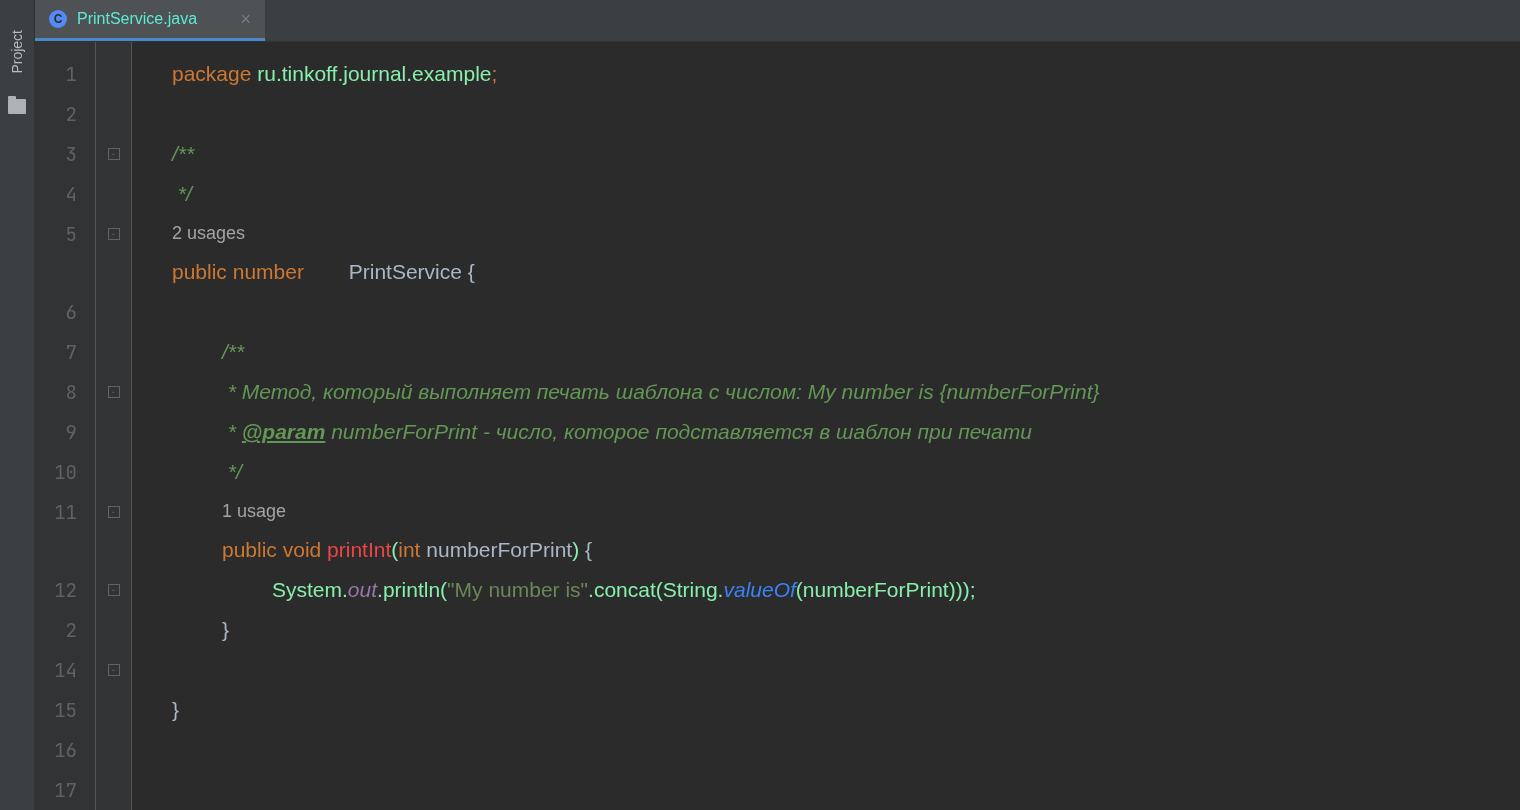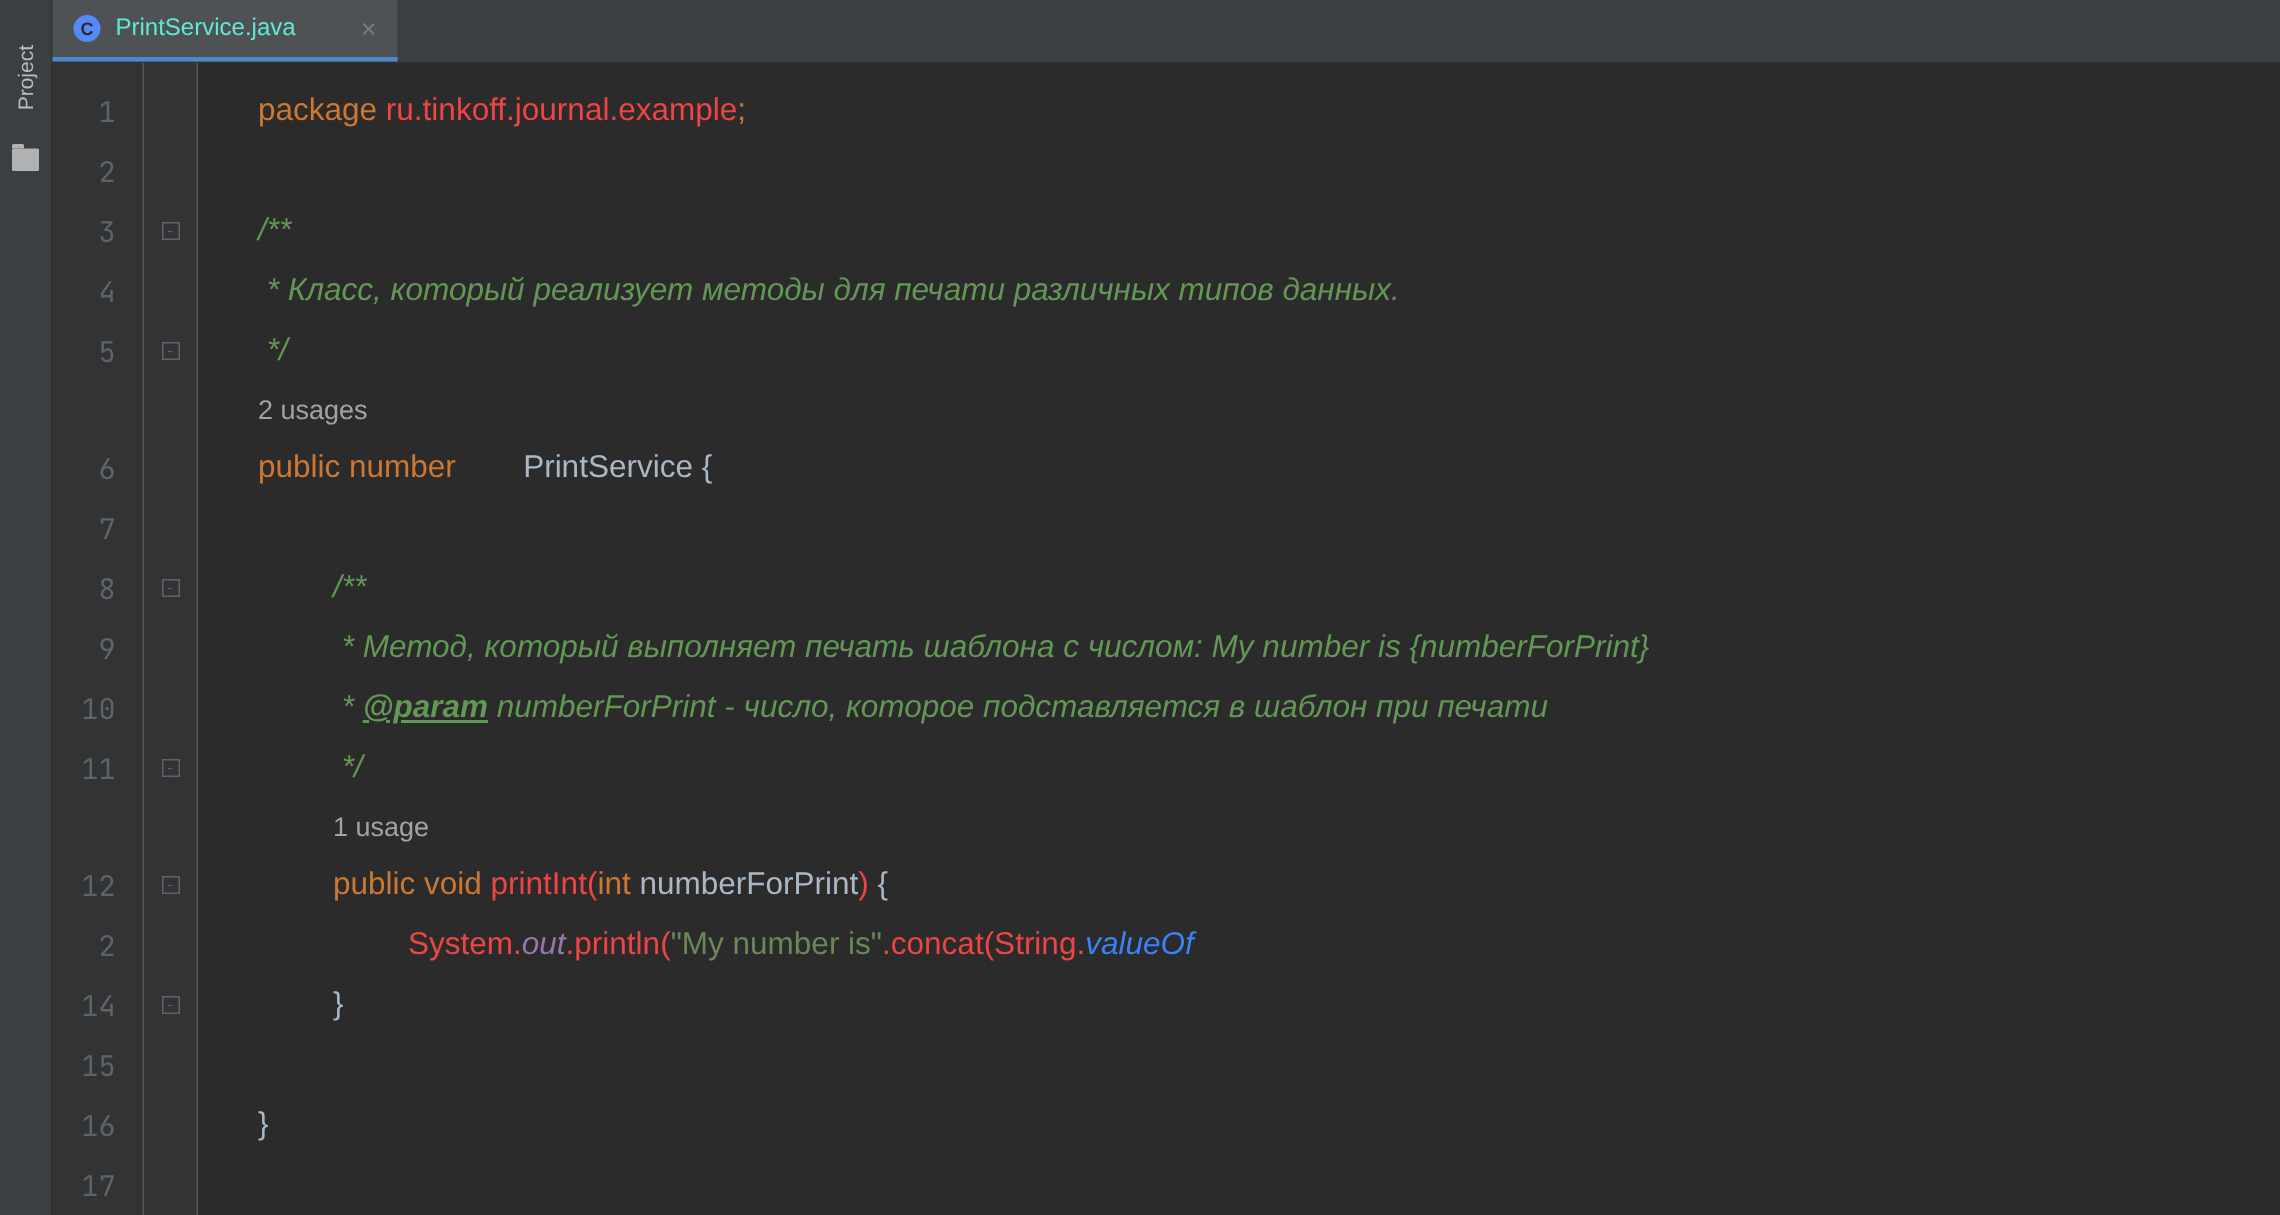--- a/index.html
+++ b/index.html
@@ -173,21 +173,21 @@
       display: flex;
       align-items: center;
       font-size: 21px;
       font-family: Liberation Sans, sans-serif;
       white-space: pre;
     }
     .code-line.usage-line {
       height: 38px;
     }
     .keyword { color: #cc7832; }
-    .default-text { color: #ef4444; }
+    .default-text { color: #86efac; }
     .semicolon { color: #cc7832; }
     .comment { color: #629755; font-style: italic; }
     .comment-tag { color: #629755; font-style: italic; font-weight: bold; text-decoration: underline; }
     .usage-hint { color: #a3a3a3; font-size: 18px; }
     .class-name { color: #a9b7c6; margin-left: 39px; }
     .method-name { color: #ef4444; }
     .static-field { color: #9876aa; font-style: italic; }
     .static-method { color: #3b82f6; font-style: italic; }
     .string { color: #6a8759; }
     .brace { color: #a9b7c6; }
@@ -269,32 +269,31 @@
           <div class="fold-slot"></div>
           <div class="fold-slot"></div>
           <div class="fold-slot"></div>
         </div>
         <div class="vertical-separator"></div>
       </div>
       <div class="code-area">
         <div class="code-line"><span class="keyword">package </span><span class="default-text">ru.tinkoff.journal.example</span><span class="semicolon">;</span></div>
         <div class="code-line"></div>
         <div class="code-line"><span class="comment">/**</span></div>
-        <div class="code-line"><span class="comment"> * Класс, который реализует методы для печати различных типов данных.</span></div>
         <div class="code-line"><span class="comment"> */</span></div>
         <div class="code-line usage-line"><span class="usage-hint">2 usages</span></div>
         <div class="code-line"><span class="keyword">public </span><span class="keyword">number </span><span class="class-name">PrintService </span><span class="brace">{</span></div>
         <div class="code-line"></div>
         <div class="code-line indent-2"><span class="comment">/**</span></div>
         <div class="code-line indent-2"><span class="comment"> * Метод, который выполняет печать шаблона с числом: My number is {numberForPrint}</span></div>
         <div class="code-line indent-2"><span class="comment"> * </span><span class="comment-tag">@param</span><span class="comment"> numberForPrint - число, которое подставляется в шаблон при печати</span></div>
         <div class="code-line indent-2"><span class="comment"> */</span></div>
         <div class="code-line usage-line indent-2"><span class="usage-hint">1 usage</span></div>
         <div class="code-line indent-2"><span class="keyword">public </span><span class="keyword">void </span><span class="method-name">printInt</span><span class="default-text">(</span><span class="keyword">int </span><span class="param-name">numberForPrint</span><span class="default-text">) </span><span class="brace">{</span></div>
-        <div class="code-line indent-3"><span class="default-text">System.</span><span class="static-field">out</span><span class="default-text">.println(</span><span class="string">"My number is"</span><span class="default-text">.concat(String.</span><span class="static-method">valueOf</span></div>
+        <div class="code-line indent-3"><span class="default-text">System.</span><span class="static-field">out</span><span class="default-text">.println(</span><span class="string">"My number is"</span><span class="default-text">.concat(String.</span><span class="static-method">valueOf</span><span class="default-text">(numberForPrint)));</span></div>
         <div class="code-line indent-2"><span class="brace">}</span></div>
         <div class="code-line"></div>
         <div class="code-line"><span class="brace">}</span></div>
         <div class="code-line"></div>
       </div>
     </div>
   </div>
 </div>
 
 </body></html>

